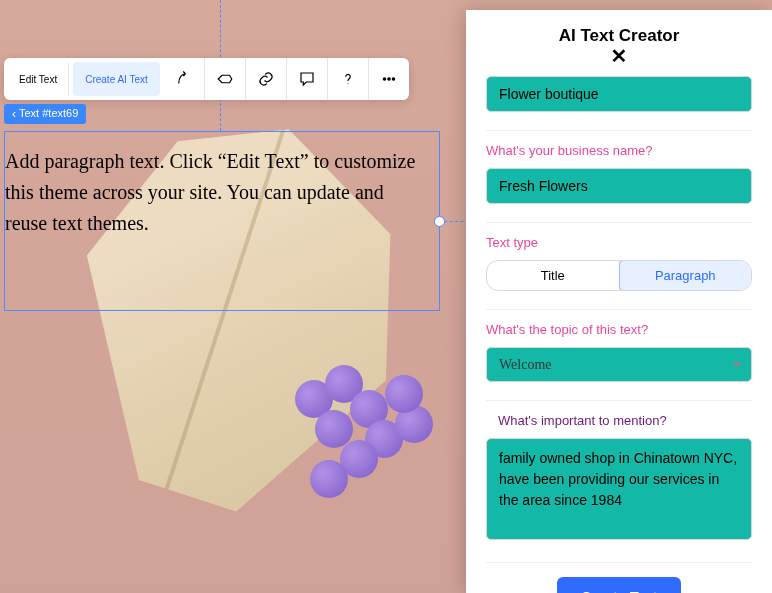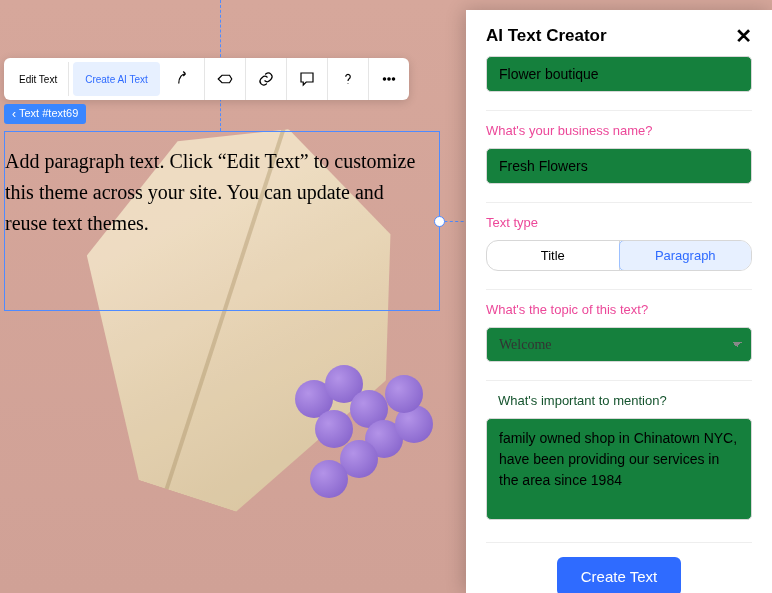--- a/index.html
+++ b/index.html
@@ -73,34 +73,35 @@
   .guide-v { position:absolute; left:220px; top:0; width:0; height:131px; border-left:1px dashed #4f8bff; z-index:3;}
   .guide-h { position:absolute; left:439px; top:221px; width:30px; height:0; border-top:1px dashed #4f8bff; z-index:3;}
 
   
   .panel {
     position: absolute; right: 0; top: 10px; bottom: 0; width: 306px;
     background: #fff; box-shadow: -2px 0 18px rgba(0,0,0,.2);
     border-top-left-radius: 0; z-index: 10; display:flex; flex-direction:column;
   }
   .panel-header {
-    display: flex; align-items: center; justify-content: space-between;
+    display: flex; align-items: center; justify-content: flex-end;
     padding: 16px 20px 10px 20px;
+    flex-direction: column;
   }
   .panel-title { font-size: 17px; font-weight: 700; }
   .close-btn { font-size: 20px; font-weight: 700; cursor: pointer; line-height: 1; }
   .panel-body { flex:1; overflow:hidden; padding: 0 20px; }
   .section { padding: 12px 0 18px 0; border-bottom: 1px solid #eee; }
   .section:last-of-type { border-bottom: none; }
   .section-noborder { border-bottom: 1px solid #eee; padding-top:0; }
   .field-label { font-size: 13px; color: #ec4899; margin-bottom: 10px; }
-  .field-label-pad { font-size: 13px; color: #14532d; margin: 0 0 10px 12px; }
+  .field-label-pad { font-size: 13px; color: #701a75; margin: 0 0 10px 12px; }
   .input, .select, .textarea {
     width: 100%; border: 1px solid #d7d7d7; border-radius: 5px;
-    padding: 9px 12px; font-size: 14px; font-family: inherit; background:#15803d;
+    padding: 9px 12px; font-size: 14px; font-family: inherit; background:#14b8a6;
   }
   .select { appearance: none; background-image: linear-gradient(45deg, transparent 50%, #888 50%), linear-gradient(135deg, #888 50%, transparent 50%); background-position: right 14px center, right 9px center; background-size: 5px 5px, 5px 5px; background-repeat: no-repeat; padding-right: 36px; color:#333;font-family:Liberation Serif, serif;}
   .textarea { resize: none; height: 102px; line-height: 1.5; }
   .seg {
     display: flex; border: 1px solid #d7d7d7; border-radius: 12px; overflow: hidden;
   }
   .seg-btn {
     flex: 1; text-align: center; padding: 7px 0; font-size: 13px; cursor: pointer;
   }
   .seg-sep { width:1px; background:#d7d7d7; }

